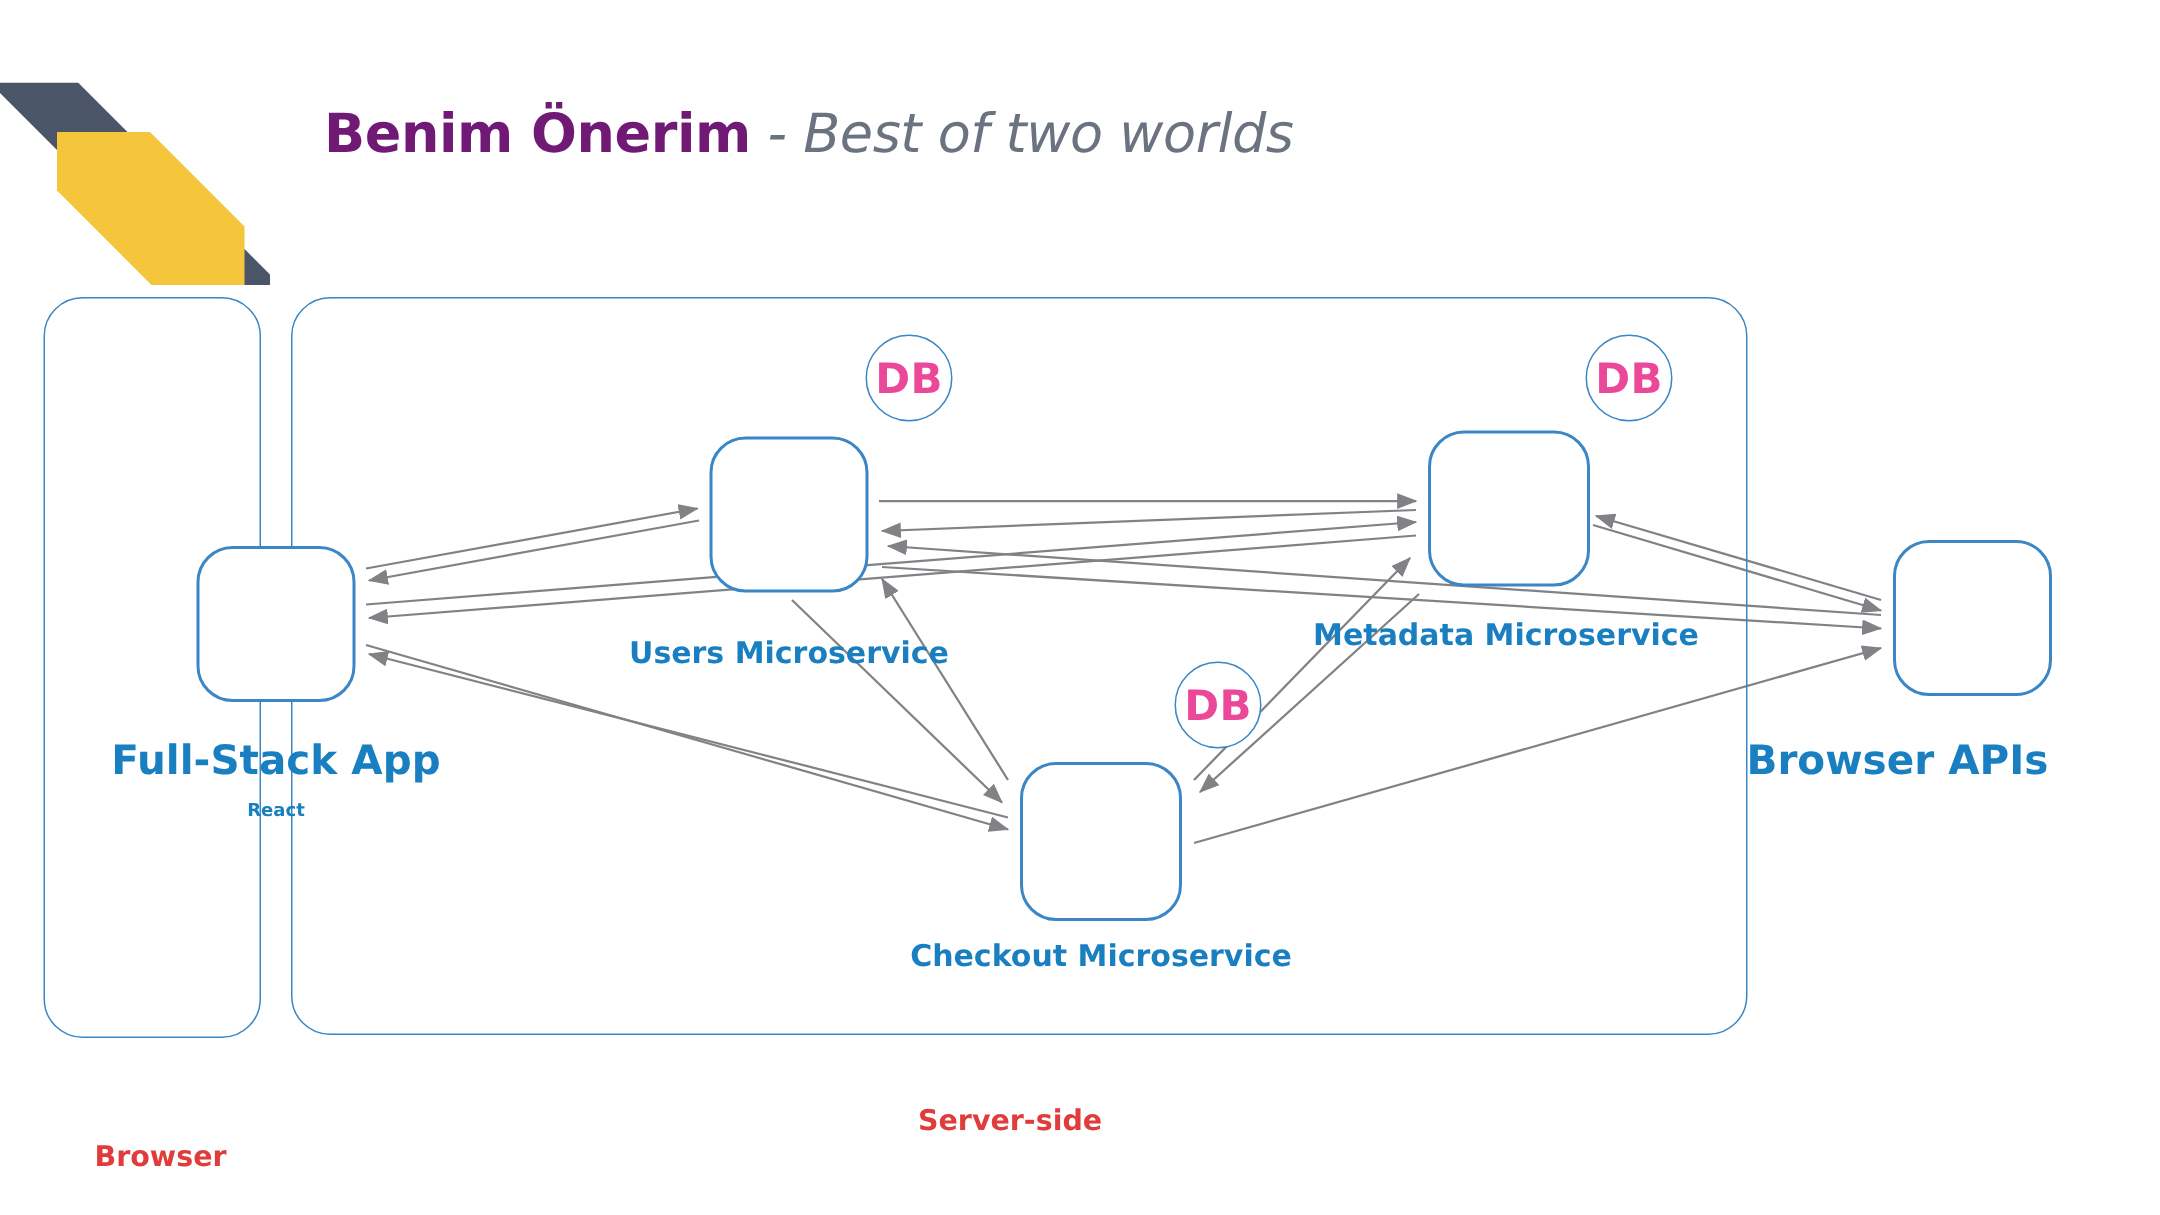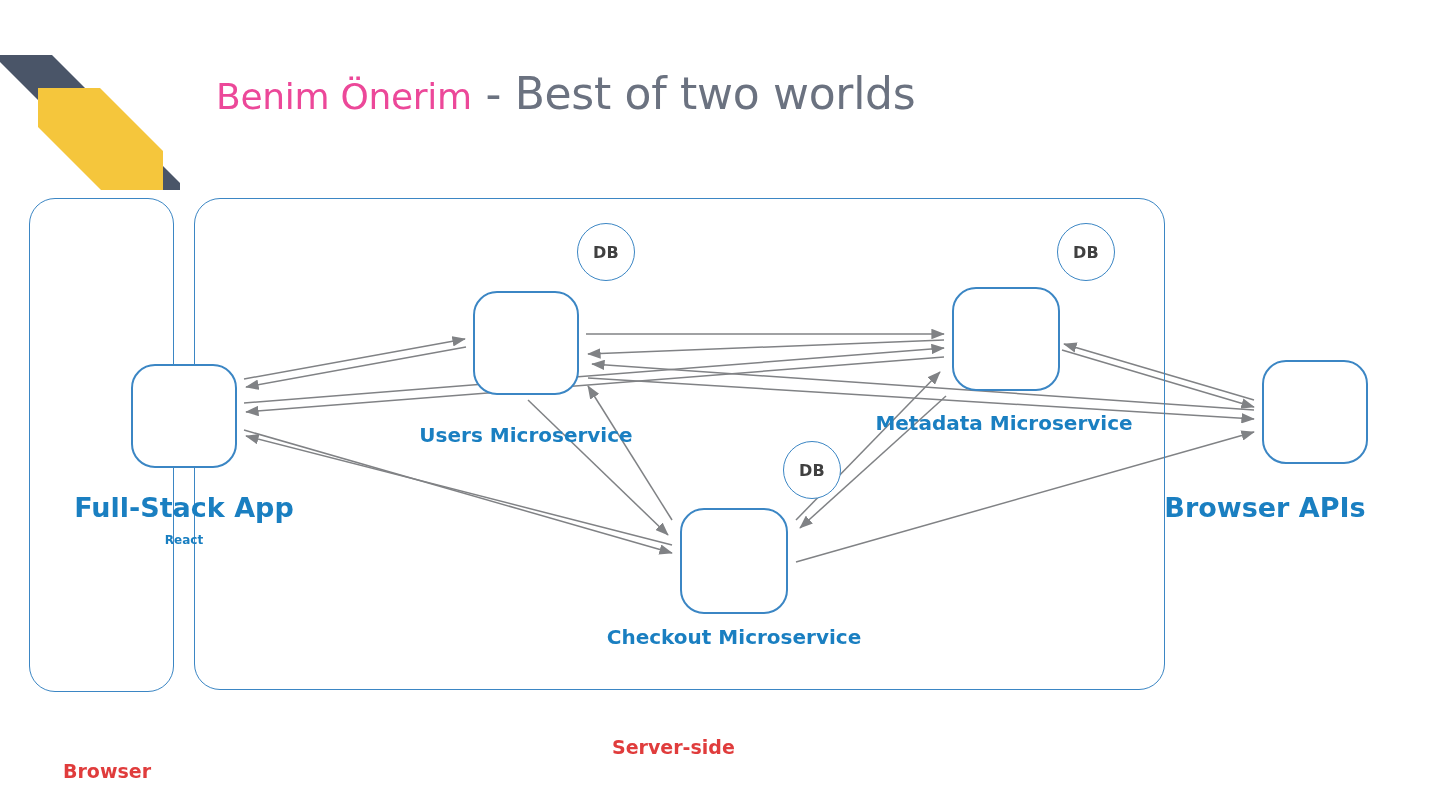--- a/index.html
+++ b/index.html
@@ -28,29 +28,30 @@
   
   #title-block {
     position: absolute;
     left: 216px;
     top: 72px;
     white-space: nowrap;
     line-height: 1;
   }
   #title-strong {
     font-size: 36px;
-    font-weight: normal;
-    color: #ec4899;
+    font-weight: bold;
+    color: #701a75;
     letter-spacing: -0.3px;
   }
   #title-rest {
-    font-size: 44px;
+    font-size: 36px;
     font-weight: 400;
     color: #6b7280;
     letter-spacing: -0.3px;
+    font-style: italic;
   }
 
   
   #diagram {
     position: absolute;
     left: 0;
     top: 0;
     width: 1440px;
     height: 810px;
   }
@@ -114,22 +115,22 @@
     height: 58px;
     border: 1.8px solid #3b86c4;
     border-radius: 50%;
     box-sizing: border-box;
     display: flex;
     align-items: center;
     justify-content: center;
     background: #ffffff;
   }
   .db span {
-    color: #404040;
-    font-size: 16px;
+    color: #ec4899;
+    font-size: 28px;
     font-weight: 700;
     letter-spacing: 0.2px;
   }
   #db-users    { left: 577px;  top: 223px; }
   #db-metadata { left: 1057px; top: 223px; }
   #db-checkout { left: 783px;  top: 441px; }
 </style>
 </head>
 <body>
 

